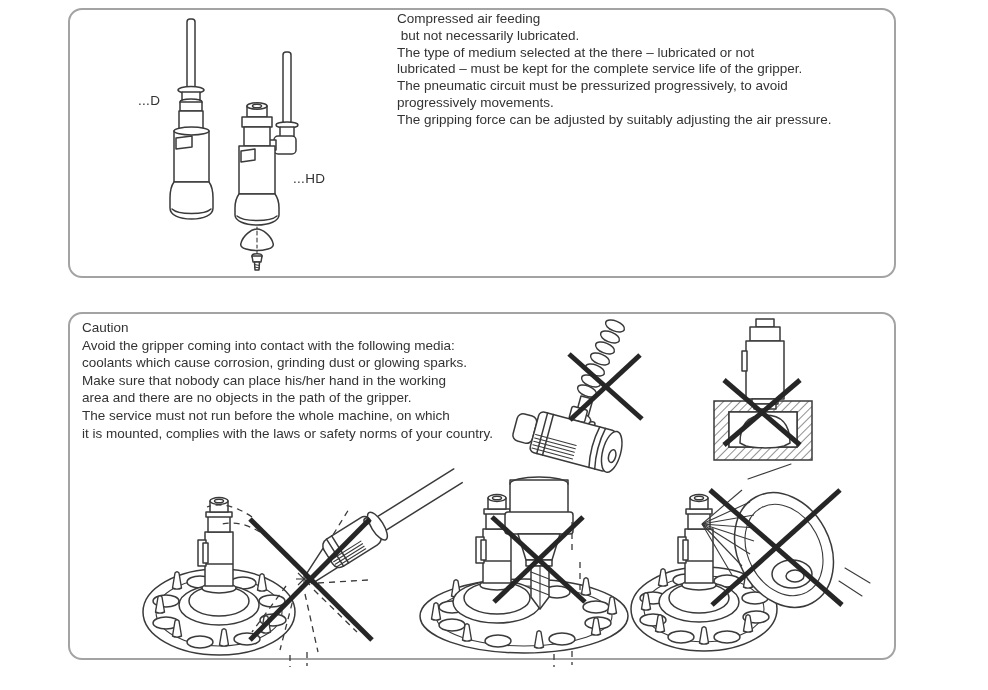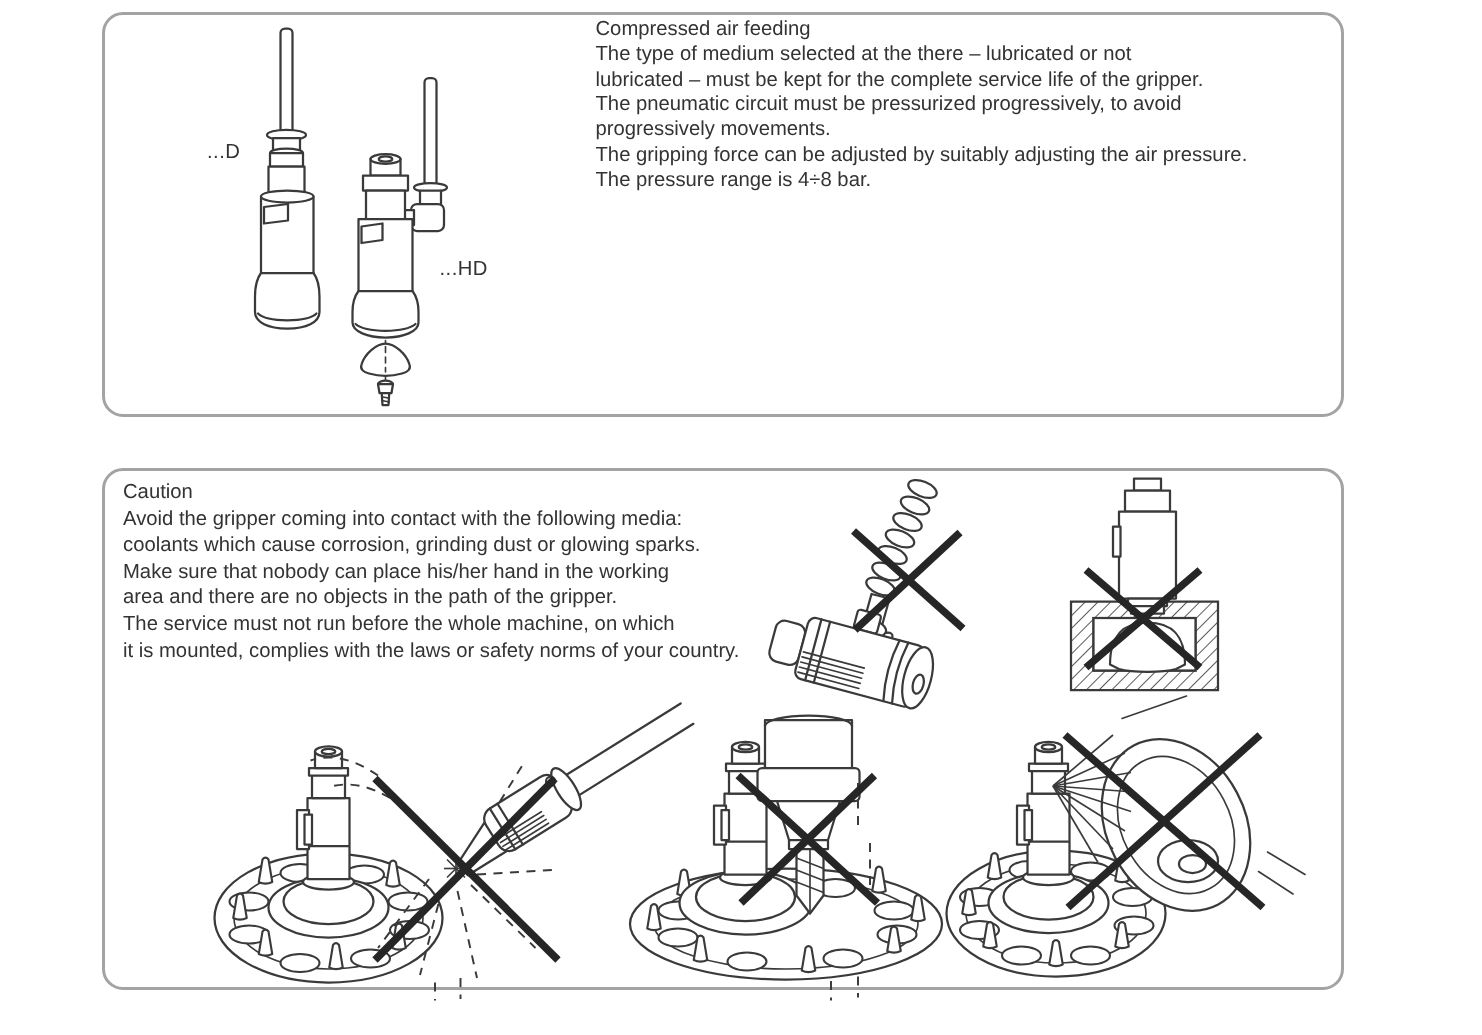--- a/index.html
+++ b/index.html
@@ -64,26 +64,26 @@
         <ellipse cx="155" cy="246" rx="5" ry="2.2"></ellipse>
         <path d="M 150,246 L 160,246 L 159,252 L 151,252 Z"></path>
         <path d="M 152.5,252 L 157.5,252 L 157,260 L 153,260 Z"></path>
         <line x1="152.5" y1="254.5" x2="157.5" y2="255.5" class="thin"></line>
         <line x1="152.5" y1="257" x2="157.5" y2="258" class="thin"></line>
       </g>
     </svg>
 
     <div class="textblock top-text" style="position:absolute;left:327px;top:1px;">
       <div class="tline">Compressed air feeding</div>
+      <div class="tline"> but not necessarily lubricated.</div>
       <div class="tline">The type of medium selected at the there – lubricated or not</div>
       <div class="tline">lubricated – must be kept for the complete service life of the gripper.</div>
       <div class="tline">The pneumatic circuit must be pressurized progressively, to avoid</div>
       <div class="tline">progressively movements.</div>
       <div class="tline">The gripping force can be adjusted by suitably adjusting the air pressure.</div>
-      <div class="tline">The pressure range is 4÷8 bar.</div>
     </div>
 
     <div class="draw-label" style="left:68px;top:83px;">...D</div>
     <div class="draw-label" style="left:223px;top:161px;">...HD</div>
   </section>
 
   <section class="panel panel-bottom">
 
     <div class="textblock caution-text" style="position:absolute;left:12px;top:5px;">
       <div class="tline">Caution</div>

